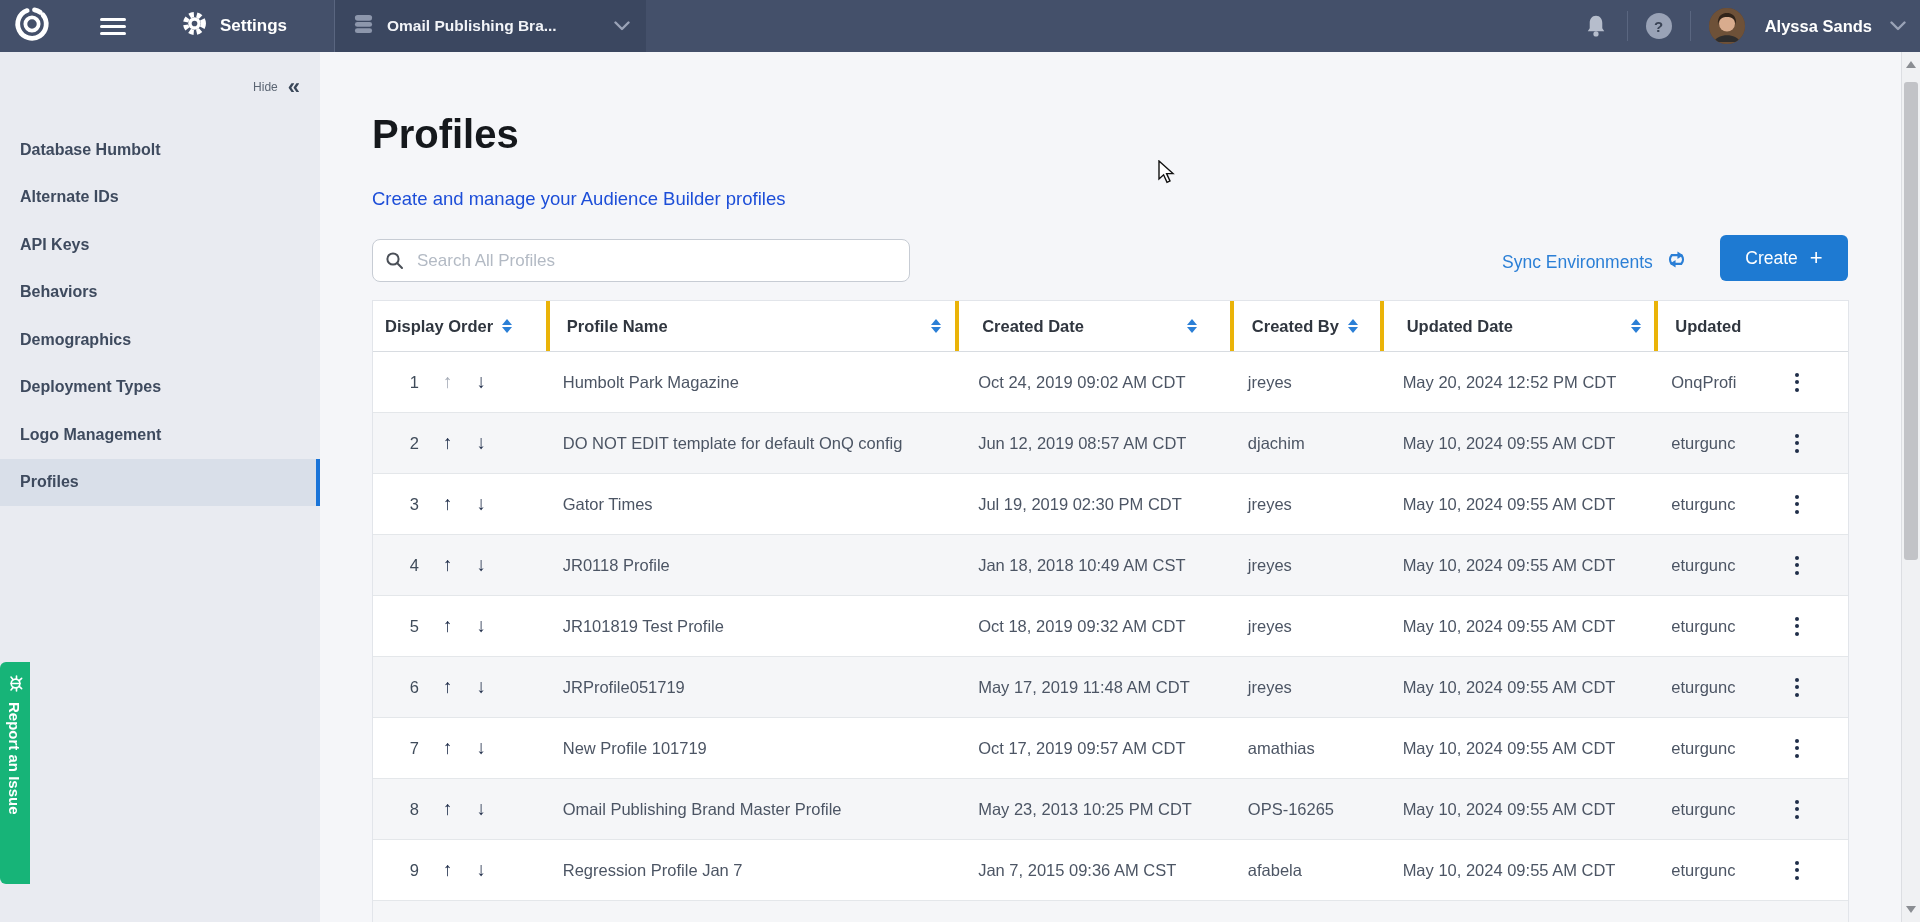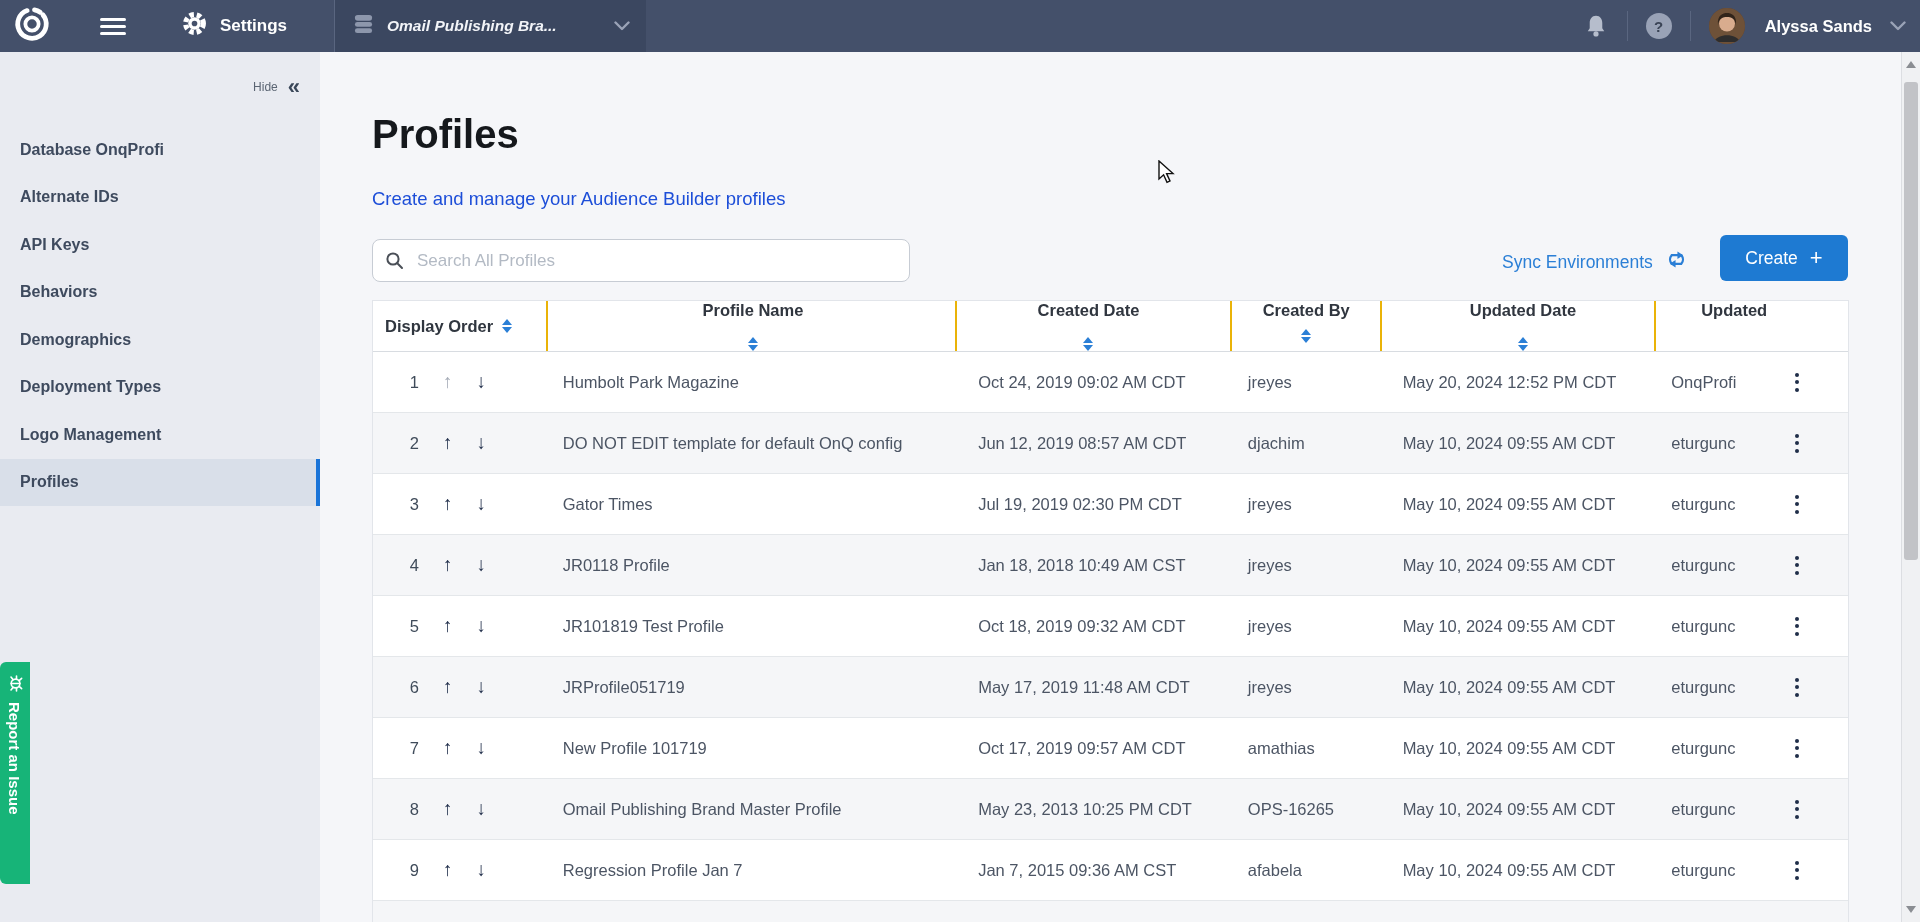--- a/index.html
+++ b/index.html
@@ -7,21 +7,21 @@
   body { font-family:"Liberation Sans","DejaVu Sans",sans-serif; background:#f5f6f9; }
   .app { position:relative; width:1920px; height:922px; overflow:hidden; background:#f5f6f9; }
 
   
   .navbar { position:absolute; left:0; top:0; width:1920px; height:52px; background:#44506a; z-index:40; display:flex; align-items:center; }
   .nav-logo { width:64px; display:flex; justify-content:center; align-items:center; cursor:pointer; }
   .nav-burger { width:26px; height:17px; margin-left:36px; display:flex; flex-direction:column; justify-content:space-between; cursor:pointer; }
   .nav-burger span { display:block; height:3px; border-radius:2px; background:#fff; }
   .nav-settings { display:flex; align-items:center; gap:13px; margin-left:56px; color:#fff; font-size:17px; font-weight:700; cursor:pointer;justify-content:center; }
   .nav-sep { width:1px; height:30px; background:#5a6680; }
-  .brand-sel { position:absolute; left:334px; top:0; height:52px; width:312px; background:#3b4760; display:flex; align-items:center; gap:13px; padding:0 16px 0 18px; border-left:1px solid #5a6680; cursor:pointer;font-style:italic; }
+  .brand-sel { position:absolute; left:334px; top:0; height:52px; width:312px; background:#3b4760; display:flex; align-items:center; gap:13px; padding:0 16px 0 18px; border-left:1px solid #5a6680; cursor:pointer; }
   .brand-sel .brand-label { color:#f2f4f8; font-size:15.5px; font-weight:600; flex:1; white-space:nowrap; overflow:hidden; }
   .nav-right { position:absolute; right:14px; top:0; height:52px; display:flex; align-items:center; gap:18px; }
   .icon-btn { cursor:pointer; display:flex; align-items:center; }
   .help-circle { width:26px; height:26px; border-radius:50%; background:#99a2b6; color:#3a4355; font-size:15px; font-weight:700; display:flex; align-items:center; justify-content:center; cursor:pointer; }
   .avatar { width:36px; height:36px; border-radius:50%; overflow:hidden; background:#5a4233; cursor:pointer; flex:none; }
   .user-name { color:#fff; font-size:16.5px; font-weight:700; margin-left:2px; cursor:pointer; }
 
   
   .sidebar { position:absolute; left:0; top:52px; width:320px; height:870px; background:#e9ebf1; z-index:10; }
   .hide-toggle { position:absolute; top:26px; right:20px; display:flex; align-items:center; gap:10px; cursor:pointer; }
@@ -46,21 +46,21 @@
   .search-wrap svg { position:absolute; left:13px; top:12px; }
 
   .sync-link { position:absolute; left:1502px; top:248px; display:flex; align-items:center; gap:12px; color:#2b7fd6; font-size:17.5px; cursor:pointer; }
   .create-btn { position:absolute; left:1720px; top:235px; width:128px; height:46px; background:#1e7ad2; border:none; border-radius:6px; color:#fff; font-size:17.5px; font-family:inherit; display:flex; align-items:center; justify-content:center; gap:12px; cursor:pointer; }
   .create-btn .plus { font-size:22px; font-weight:400; line-height:20px; }
 
   
   .table { position:absolute; left:372px; top:300px; width:1477px; background:#fff; border:1px solid #e2e5ea; border-bottom:none; }
   .thead { display:flex; height:51px; align-items:center; border-bottom:1px solid #d8dce1; }
   .hdr-cell { height:100%; display:flex; align-items:center; gap:9px; font-size:16.5px; font-weight:700; color:#30363f; position:relative; }
-  .hdr-cell.divided { border-left:2px solid #eab308;flex-direction:column; }
+  .hdr-cell.divided { border-left:4px solid #eab308; }
   .hdr-cell.spread { justify-content:space-between; }
   .sort { display:inline-flex; flex-direction:column; gap:2px; cursor:pointer; }
   .sort i { display:block; width:0; height:0; border-left:5.5px solid transparent; border-right:5.5px solid transparent; }
   .sort .up { border-bottom:6px solid #2b7fd6; }
   .sort .down { border-top:6px solid #2b7fd6; }
   .row { display:flex; height:61px; align-items:center; border-bottom:1px solid #e4e7ea; background:#fff; cursor:pointer; }
   .row.alt { background:#f5f6f8; }
   .cell { height:100%; display:flex; align-items:center; font-size:16.5px; color:#4c5564; overflow:hidden; white-space:nowrap; }
   .order-num { width:34px; text-align:right; color:#3f4b5a; }
   .mv-arrow { background:none; border:none; font-family:inherit; font-size:19px; font-weight:700; color:#22304c; cursor:pointer; padding:0; margin-left:24px; }
@@ -151,21 +151,21 @@
     </div>
   </header>
 
   <aside class="sidebar">
     <div class="hide-toggle">
       <span class="hide-label">Hide</span>
       <span class="hide-glyph">«</span>
     </div>
     <nav class="side-nav" id="side-nav">
         <div class="side-item">
-          <span>Database OnqProfi</span>
+          <span>Database Humbolt</span>
         </div>
         <div class="side-item">
           <span>Alternate IDs</span>
         </div>
         <div class="side-item">
           <span>API Keys</span>
         </div>
         <div class="side-item">
           <span>Behaviors</span>
         </div>
@@ -260,21 +260,21 @@
             <i class="down"></i>
           </span>
         </div>
         <div class="hdr-cell divided spread" style="width: 275px; padding-left: 23px; padding-right: 13px;">
           <span>Updated Date</span>
           <span class="sort">
             <i class="up"></i>
             <i class="down"></i>
           </span>
         </div>
-        <div class="hdr-cell divided" style="width: 135px; padding-left: 23px; padding-right: 0px;">
+        <div class="hdr-cell divided" style="width: 135px; padding-left: 17px; padding-right: 0px;">
           <span>Updated</span>
         </div>
         <div class="hdr-cell" style="width: 59px; padding-left: 0px; padding-right: 0px;">
           <span></span>
         </div>
       </div>
     <div id="tbody">
         <div class="row">
           <div class="cell" style="width: 173px; padding-left: 12px;">
             <span class="order-num">1</span>

